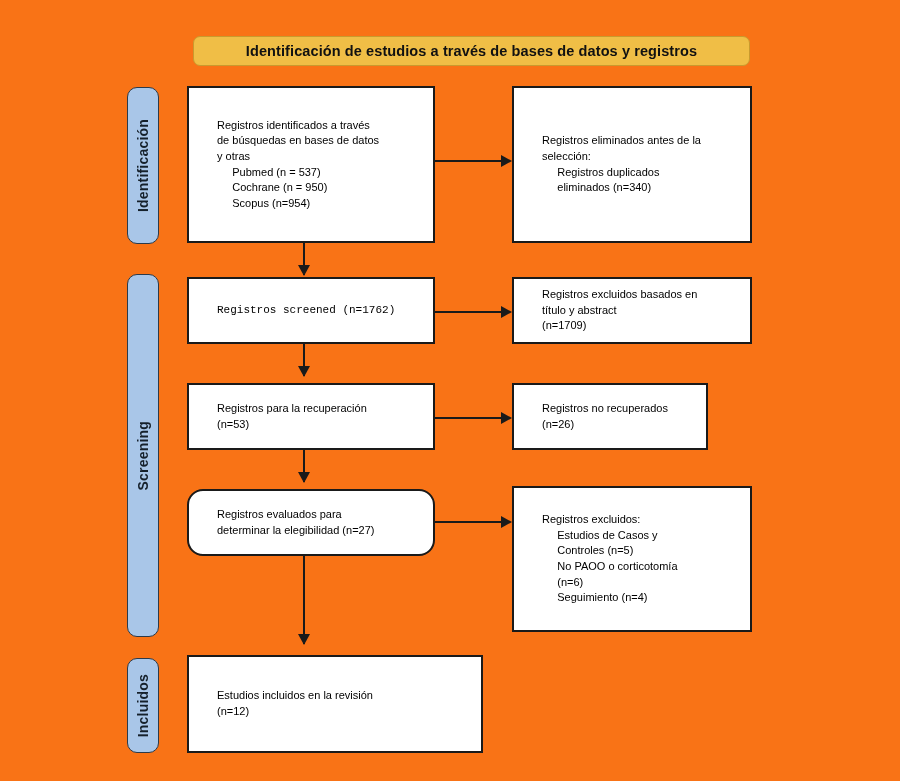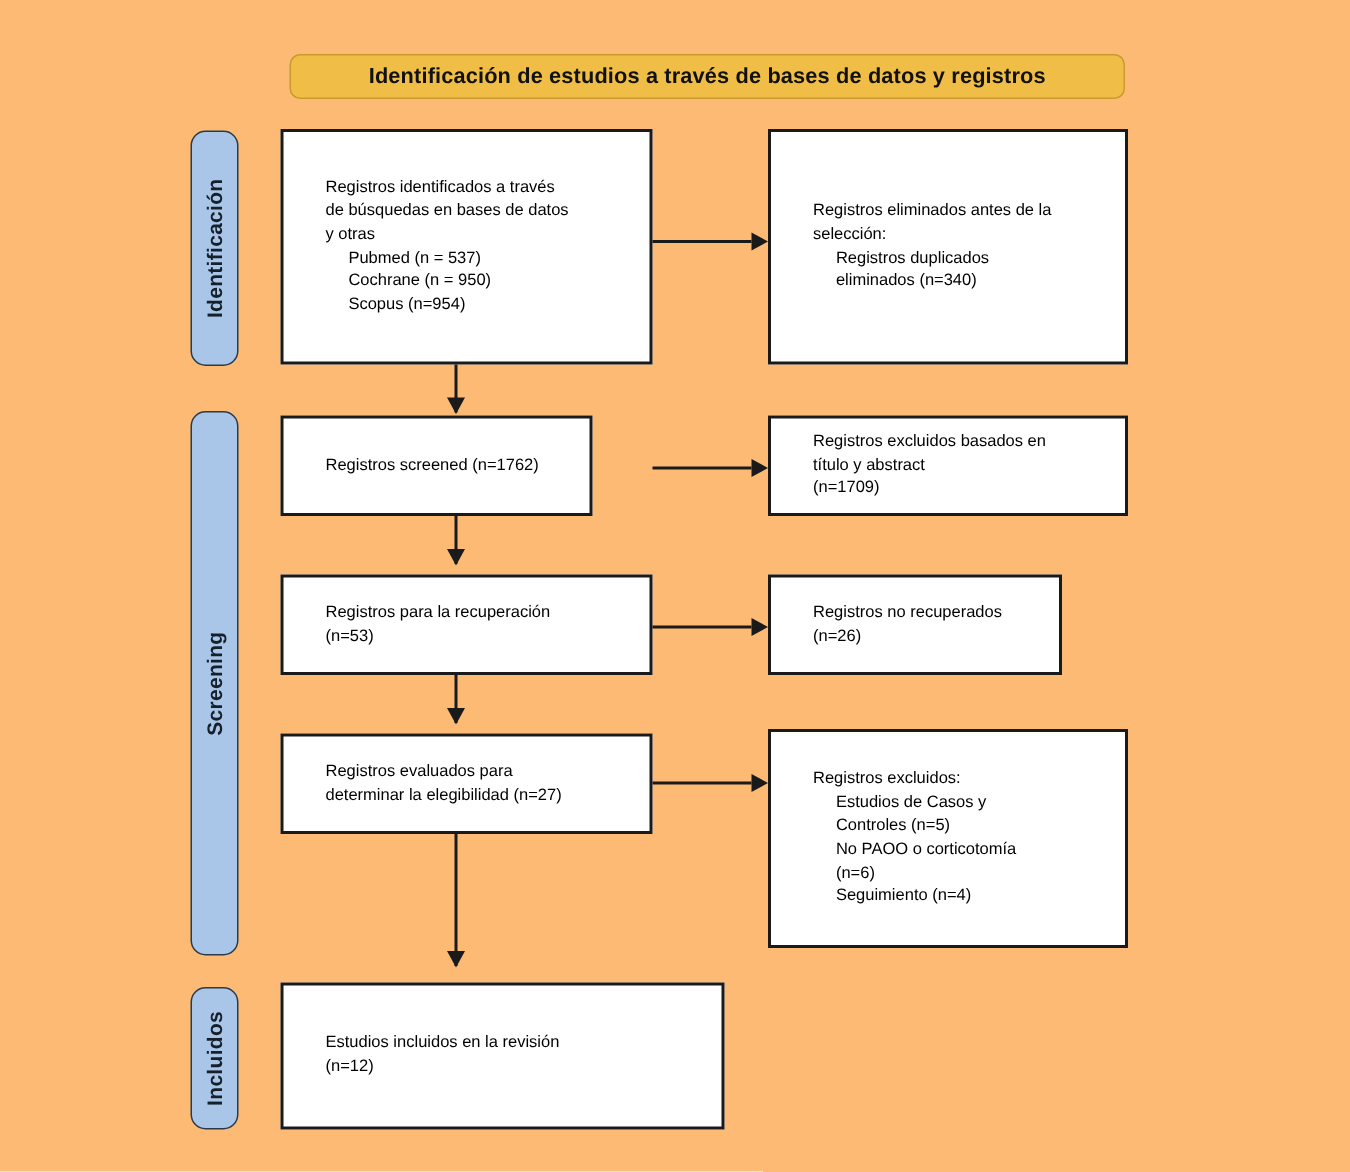--- a/index.html
+++ b/index.html
@@ -10,21 +10,21 @@
   }
   body {
     font-family: "Liberation Sans", sans-serif;
     color: #000000;
   }
 
   #diagram {
     position: relative;
     width: 900px;
     height: 781px;
-    background: #fdba74;
+    background: #f97316;
     overflow: hidden;
   }
 
   
   .banner {
     position: absolute;
     box-sizing: border-box;
     background: #F0BE46;
     border: 1px solid #c99a2e;
     border-radius: 7px;
@@ -139,21 +139,21 @@
      Registros duplicados
      eliminados (n=340)</div>
   </div>
 
   <div class="conn h" style="left:435px; top:160px; width:66px;"></div>
   <div class="arrowhead right" style="left:501px; top:155px;"></div>
 
   <div class="conn v" style="left:303px; top:243px; height:32px;"></div>
   <div class="arrowhead down" style="left:298px; top:265px;"></div>
 
-  <div class="box" style="left:187px; top:277px; width:208px; height:67px;">
+  <div class="box" style="left:187px; top:277px; width:248px; height:67px;font-family:Liberation Mono, monospace;">
     <div class="box-text">Registros screened (n=1762)</div>
   </div>
 
   <div class="box" style="left:512px; top:277px; width:240px; height:67px;">
     <div class="box-text">Registros excluidos basados en
 título y abstract
 (n=1709)</div>
   </div>
 
   <div class="conn h" style="left:435px; top:311px; width:66px;"></div>
@@ -171,21 +171,21 @@
     <div class="box-text">Registros no recuperados
 (n=26)</div>
   </div>
 
   <div class="conn h" style="left:435px; top:417px; width:66px;"></div>
   <div class="arrowhead right" style="left:501px; top:412px;"></div>
 
   <div class="conn v" style="left:303px; top:450px; height:32px;"></div>
   <div class="arrowhead down" style="left:298px; top:472px;"></div>
 
-  <div class="box" style="left:187px; top:489px; width:248px; height:67px;">
+  <div class="box" style="left:187px; top:489px; width:248px; height:67px;border-radius:16px;">
     <div class="box-text">Registros evaluados para
 determinar la elegibilidad (n=27)</div>
   </div>
 
   <div class="box indent-block" style="left:512px; top:486px; width:240px; height:146px;">
     <div class="box-text">Registros excluidos:
      Estudios de Casos y
      Controles (n=5)
      No PAOO o corticotomía
      (n=6)

